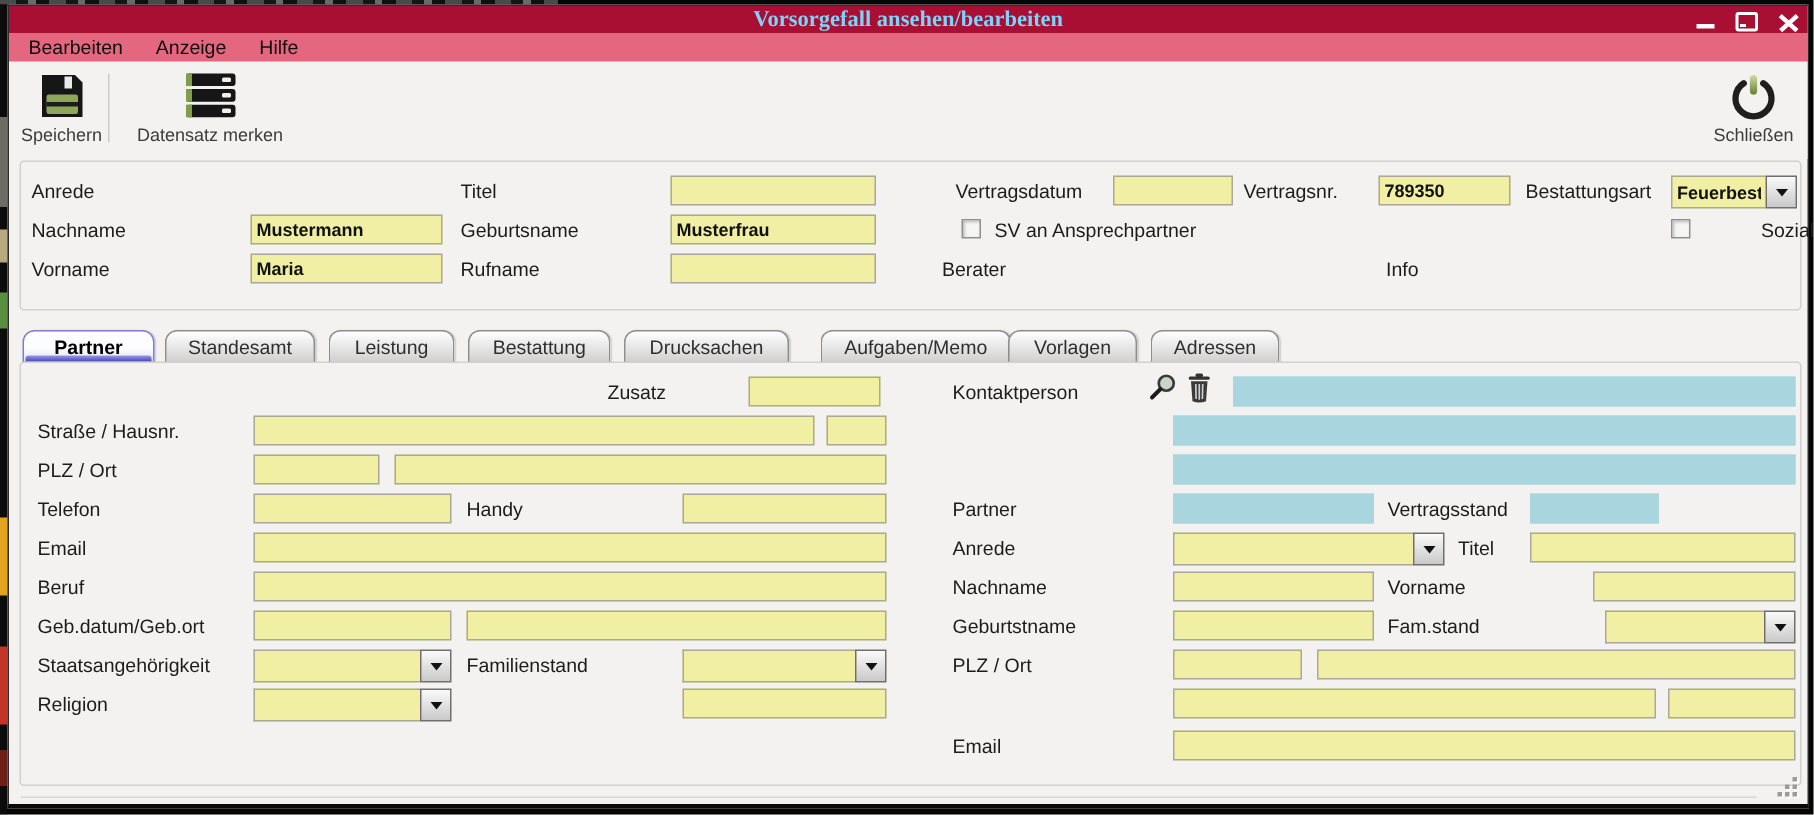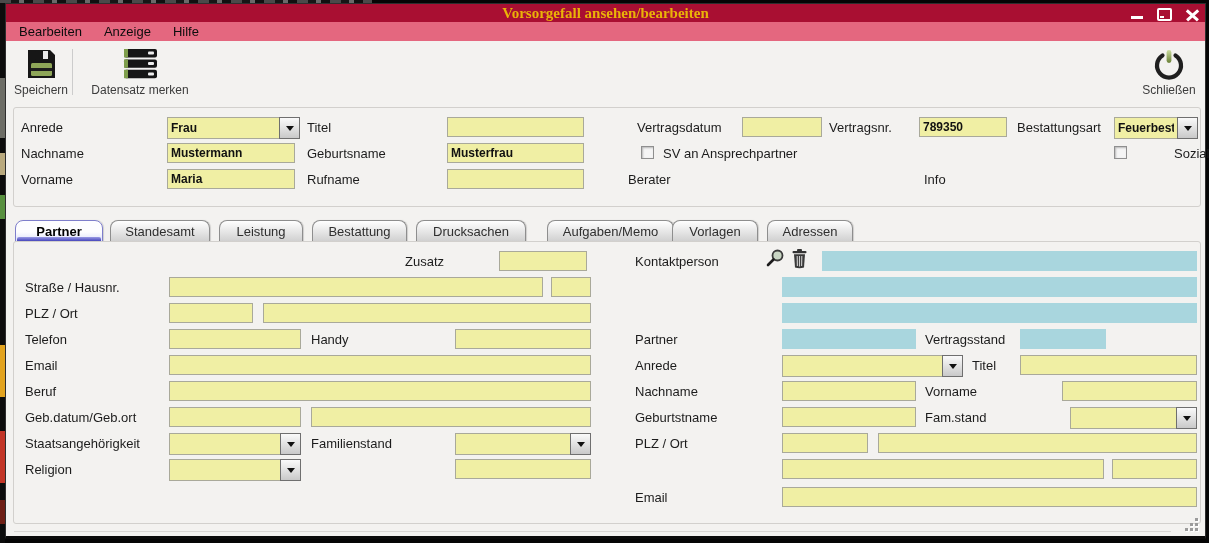--- a/index.html
+++ b/index.html
@@ -15,21 +15,21 @@
   .bg-top-noise{left:0;top:0;width:372px;height:3px;
     background:repeating-linear-gradient(90deg,#4a4a4a 0 11px,#161616 11px 19px,#6a6a6a 19px 24px,#101010 24px 33px);}
   .bg-left{left:0;top:3px;width:5px;height:540px;background:#0c0c0c;}
   .bg-frag{width:5px;}
 
   
   .window{left:5px;top:3px;width:1201px;height:536px;background:#f3f2f0;
     border:1px solid #2e2e2e;border-bottom:3px solid #0a0a0a;}
 
   .titlebar{left:0;top:0;right:0;height:18px;background:#a90f32;}
-  .title-text{width:100%;text-align:center;top:1px;color:#eab308;
+  .title-text{width:100%;text-align:center;top:1px;color:#7dd3fc;
     font-family:"Liberation Serif", serif;font-weight:bold;font-size:15px;line-height:17px;}
   .winbtns{right:6px;top:4px;display:flex;gap:14px;align-items:center;}
   .btn-min{width:12px;height:3px;background:#fff;margin-top:6px;}
   .btn-max{width:11px;height:9px;border:2px solid #fff;border-radius:2px;position:relative;}
   .btn-max::after{content:"";position:absolute;left:1px;bottom:1px;width:4px;height:2px;background:#fff;}
   .btn-close{width:13px;height:12px;position:relative;}
   .btn-close::before,.btn-close::after{content:"";position:absolute;left:-1px;top:5px;width:15px;height:2.6px;background:#fff;}
   .btn-close::before{transform:rotate(42deg);}
   .btn-close::after{transform:rotate(-42deg);}
 
@@ -143,26 +143,20 @@
 
   <div class="abs menubar">
     <span class="menu-item">Bearbeiten</span>
     <span class="menu-item">Anzeige</span>
     <span class="menu-item">Hilfe</span>
   </div>
 
   <div class="abs panel" style="left:7px;top:103px;width:1188px;height:100px;">
 
     <span class="abs lbl" style="left:7px;top:12px;">Anrede</span>
-    <div class="abs combo" style="left:153px;top:9px;width:133px;">
-      <input class="fld" value="Frau" style="">
-      <div class="combo-btn">
-          <i class="tri"></i>
-        </div>
-    </div>
     <span class="abs lbl" style="left:293px;top:12px;">Titel</span>
     <input class="abs fld" style="left: 433px; top: 9px; width: 137px;">
     <span class="abs lbl" style="left:623px;top:12px;">Vertragsdatum</span>
     <input class="abs fld" style="left: 728px; top: 9px; width: 80px;">
     <span class="abs lbl" style="left:815px;top:12px;">Vertragsnr.</span>
     <input class="abs fld" style="left: 905px; top: 9px; width: 88px;" value="789350">
     <span class="abs lbl" style="left:1003px;top:12px;">Bestattungsart</span>
     <div class="abs combo" style="left:1100px;top:9px;width:84px;">
       <input class="fld" value="Feuerbestattu" style="">
       <div class="combo-btn">

